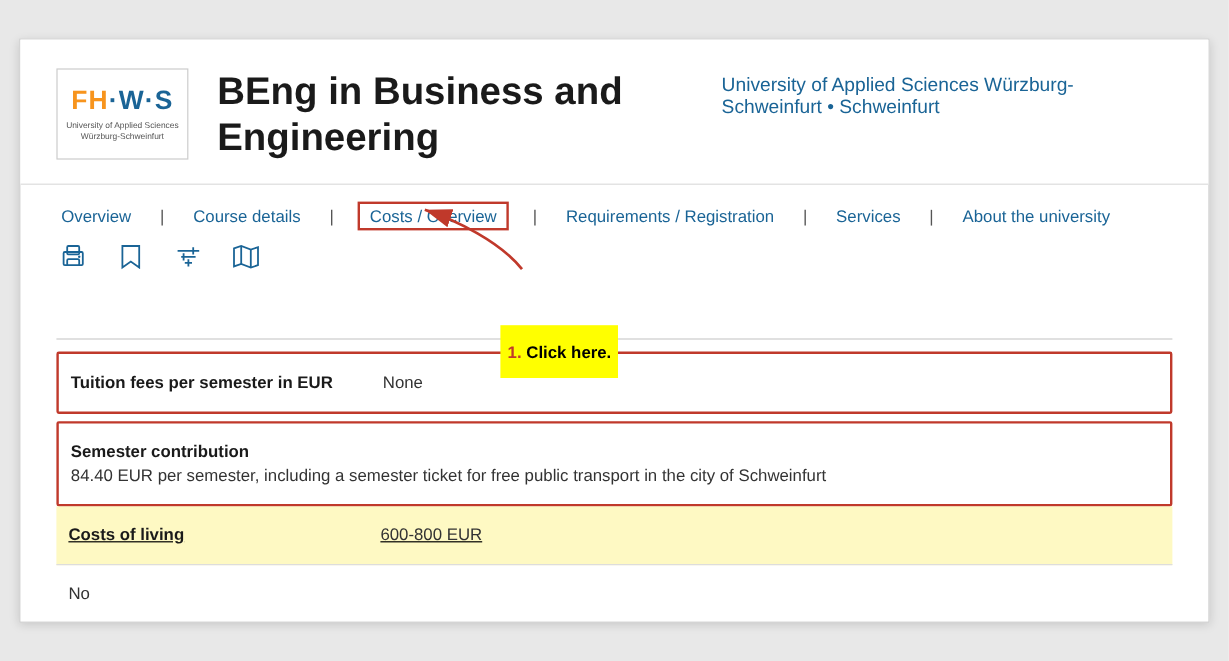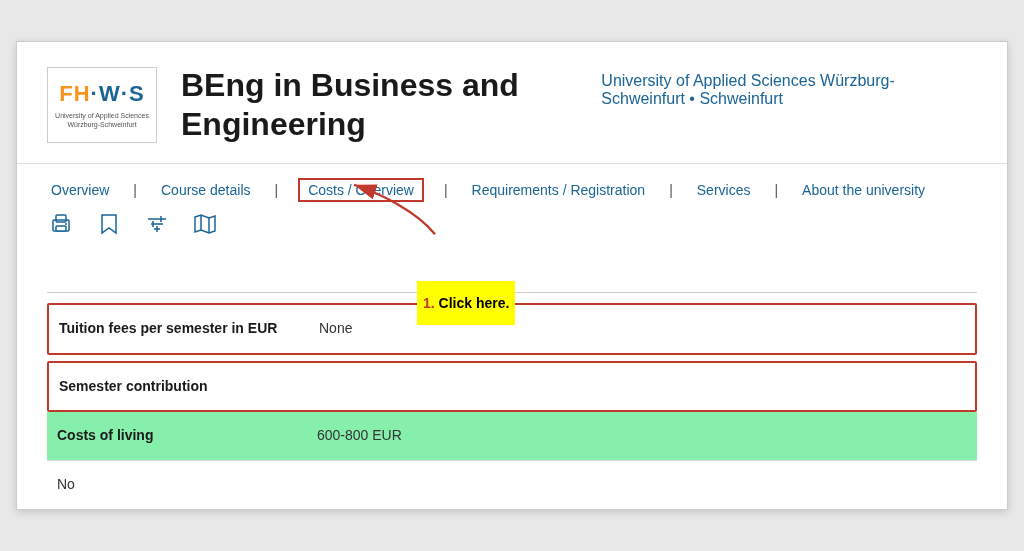--- a/index.html
+++ b/index.html
@@ -166,21 +166,22 @@
     .row-semester-contribution {
       border: 2px solid #c0392b;
       border-radius: 2px;
     }
     .row-tuition {
       border: 2px solid #c0392b;
       border-radius: 2px;
       margin-top: 10px;
     }
     .row-bg-light {
-      background: #86efac;
+      background: #fef9c3;
+      text-decoration: underline;
     }
   </style>
 </head>
 <body>
 
 <div class="page-container">
 
   <div class="header">
     <div class="logo-box">
       <div class="logo-text">
@@ -260,20 +261,21 @@
 
   <div class="content-table">
 
     <div class="table-row row-tuition" style="margin: 10px 0 0 0;">
       <div class="table-label">Tuition fees per semester in EUR</div>
       <div class="table-value">None</div>
     </div>
 
     <div class="table-row row-semester-contribution" style="margin: 6px 0 0 0; flex-direction: column;">
       <div class="table-label">Semester contribution</div>
+      <div class="table-value">84.40 EUR per semester, including a semester ticket for free public transport in the city of Schweinfurt</div>
     </div>
 
     <div class="table-row row-bg-light">
       <div class="table-label">Costs of living</div>
       <div class="table-value">600-800 EUR</div>
     </div>
 
     <div class="table-row">
       <div class="table-value">No</div>
     </div>

